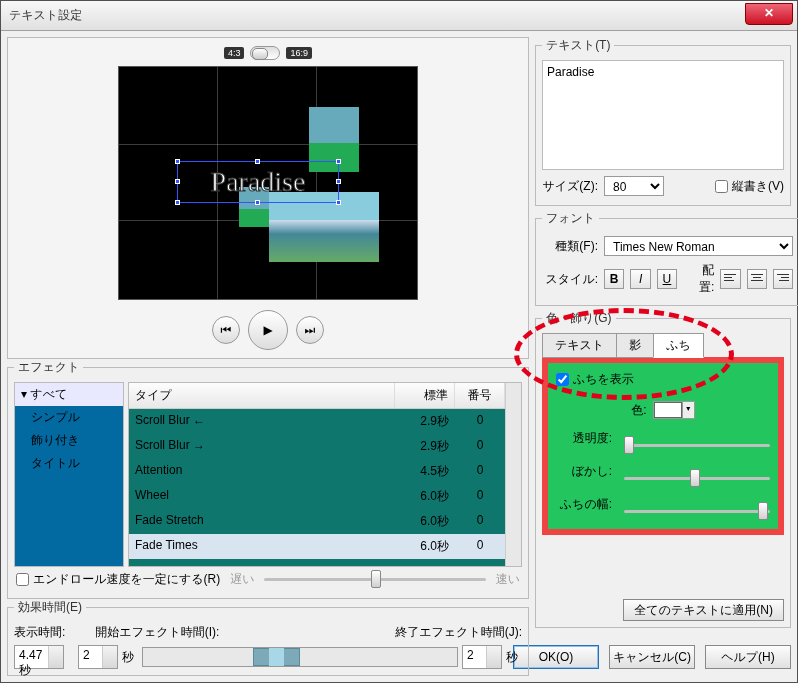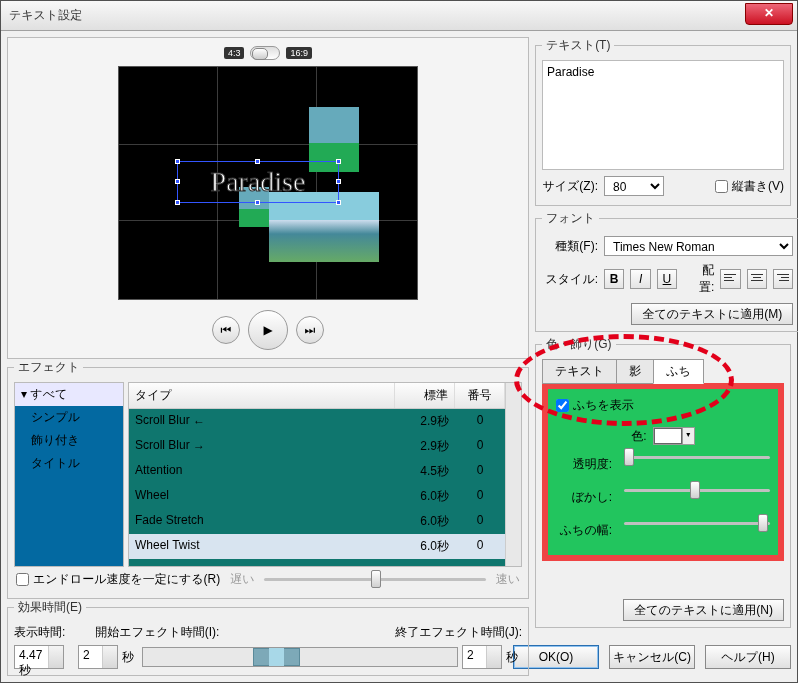--- a/index.html
+++ b/index.html
@@ -67,21 +67,21 @@
 .apply-row{display:flex;justify-content:flex-end;padding-top:4px}
 .tabs{display:flex;margin-bottom:-1px;position:relative;z-index:1}
 .tab{padding:3px 12px;border:1px solid #999;background:#e8e8e8;cursor:pointer;margin-right:-1px;border-bottom:1px solid #999}
 .tab.sel{background:#fff;border-bottom:1px solid #fff}
 .tab-body{border:6px solid #ef4444;background:#22c55e;padding:8px;flex:1}
 .highlight-oval{position:absolute;width:220px;height:92px;border:5px dashed #e2001a;border-radius:50%;left:-28px;top:-25px;pointer-events:none;z-index:5}
 .color-fieldset{flex:1;display:flex;flex-direction:column;position:relative}
 .color-swatch{width:28px;height:16px;border:1px solid #666;background:#fff;display:inline-block;vertical-align:middle}
 .swatch-wrap{display:inline-flex;border:1px solid #999}
 .swatch-wrap .dd{width:12px;border-left:1px solid #999;background:#eee;text-align:center;font-size:8px;line-height:14px}
-.slider-row{display:flex;align-items:flex-start;gap:12px;padding:8px 0}
+.slider-row{display:flex;align-items:flex-end;gap:12px;padding:8px 0}
 .slider-row label{width:56px;text-align:right}
 .footer{height:44px;display:flex;justify-content:flex-end;align-items:center;gap:10px;padding:0 14px;border-top:1px solid #ccc;background:#f0f0f0}
 .btn{min-width:86px;height:24px;border:1px solid #888;background:linear-gradient(to bottom,#fdfdfd,#e0e0e0);cursor:pointer}
 .btn.primary{border:1px solid #2a6fb0;box-shadow:0 0 0 1px #8ec2f0 inset}
 input[type=checkbox]{margin-right:4px;vertical-align:middle}
 </style>
 </head>
 <body>
 
 <div class="window">
@@ -163,21 +163,21 @@
                       <div class="c1">Wheel</div>
                       <div class="c2">6.0秒</div>
                       <div class="c3">0</div>
                     </div>
                     <div class="erow">
                       <div class="c1">Fade Stretch</div>
                       <div class="c2">6.0秒</div>
                       <div class="c3">0</div>
                     </div>
                     <div class="erow sel">
-                      <div class="c1">Wheel Twist</div>
+                      <div class="c1">Fade Times</div>
                       <div class="c2">6.0秒</div>
                       <div class="c3">0</div>
                     </div>
                   </div>
               </div>
               <div class="scrollbar"></div>
             </div>
           </div>
         </div>
         <div class="endroll-row">
@@ -259,23 +259,20 @@
               </span>
             </div>
           <div class="stylebtn">
               <span class="align-icon">
                 <span style="width:12px"></span>
                 <span style="width:8px;margin-left:4px"></span>
                 <span style="width:10px;margin-left:2px"></span>
               </span>
             </div>
         </div>
-        <div class="apply-row">
-          <button class="apply-btn">全てのテキストに適用(M)</button>
-        </div>
       </fieldset>
 
       <fieldset class="color-fieldset">
         <legend>色・飾り(G)</legend>
         <div style="position:relative">
           <div class="highlight-oval"></div>
           <div class="tabs">
             <div class="tab">テキスト</div>
             <div class="tab">影</div>
             <div class="tab sel">ふち</div>

